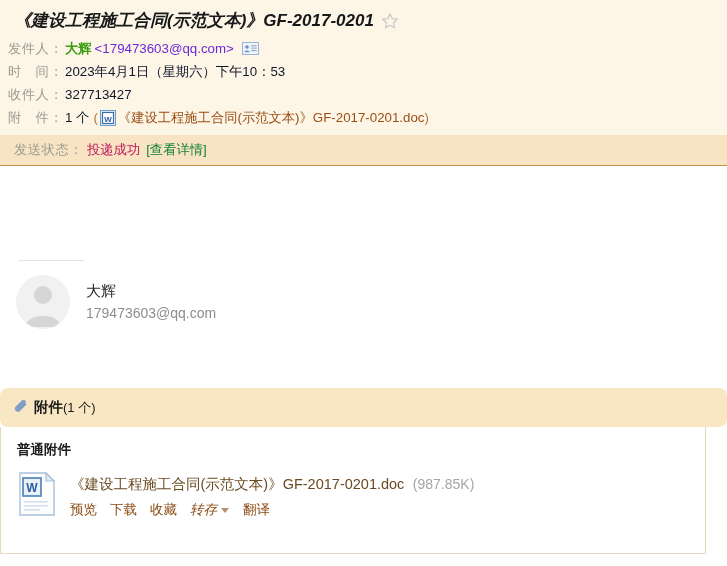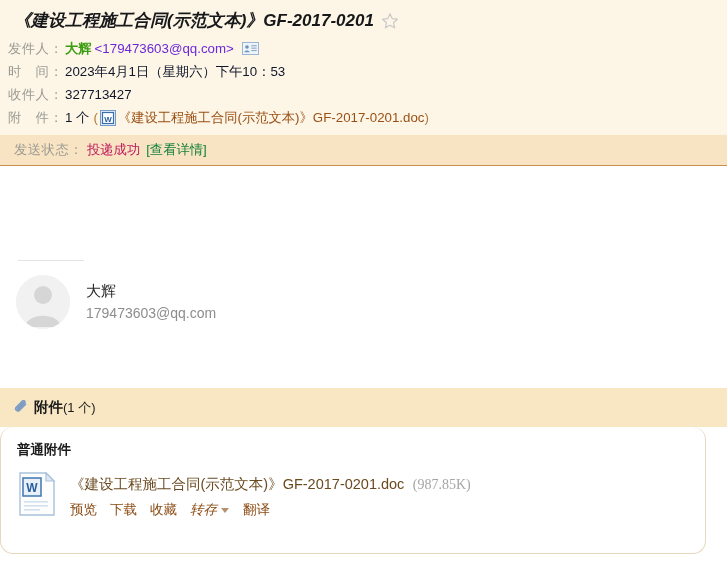--- a/index.html
+++ b/index.html
@@ -133,20 +133,21 @@
   }
 
   
   .att-panel { width: 727px; }
   .att-head {
     background: #f9e7c4;
     height: 39px;
     display: flex;
     align-items: center;
     padding-left: 14px;
+    border-radius: 8px;
   }
   .clip-icon {
     width: 15px; height: 15px;
     margin-right: 5px;
     display: inline-block;
   }
   .att-head-title {
     font-size: 14.5px;
     font-weight: bold;
     color: #1b1b1b;
@@ -157,21 +158,20 @@
     color: #1b1b1b;
   }
   .att-content {
     background: #ffffff;
     border-left: 1px solid #e6d8bd;
     border-right: 1px solid #e6d8bd;
     border-bottom: 1px solid #e6d8bd;
     width: 706px;
     height: 127px;
     padding: 14px 0 16px 16px;
-    border-radius: 13px;
   }
   .att-section-title {
     font-size: 13.5px;
     font-weight: bold;
     color: #1d1d1d;
     margin-bottom: 13px;
   }
   .att-item {
     display: flex;
     align-items: flex-start;
@@ -184,21 +184,20 @@
   .att-item-info { padding-top: 2px; }
   .att-file-name {
     font-size: 14.5px;
     color: #6b4a20;
     line-height: 20px;
   }
   .att-file-size {
     font-size: 14px;
     color: #a5a5a5;
     margin-left: 4px;
-    font-family: Liberation Serif, serif;
   }
   .att-actions {
     margin-top: 7px;
     font-size: 13.5px;
     display: flex;
     align-items: center;
   }
   .att-action {
     color: #8a4a12;
     margin-right: 13px;

